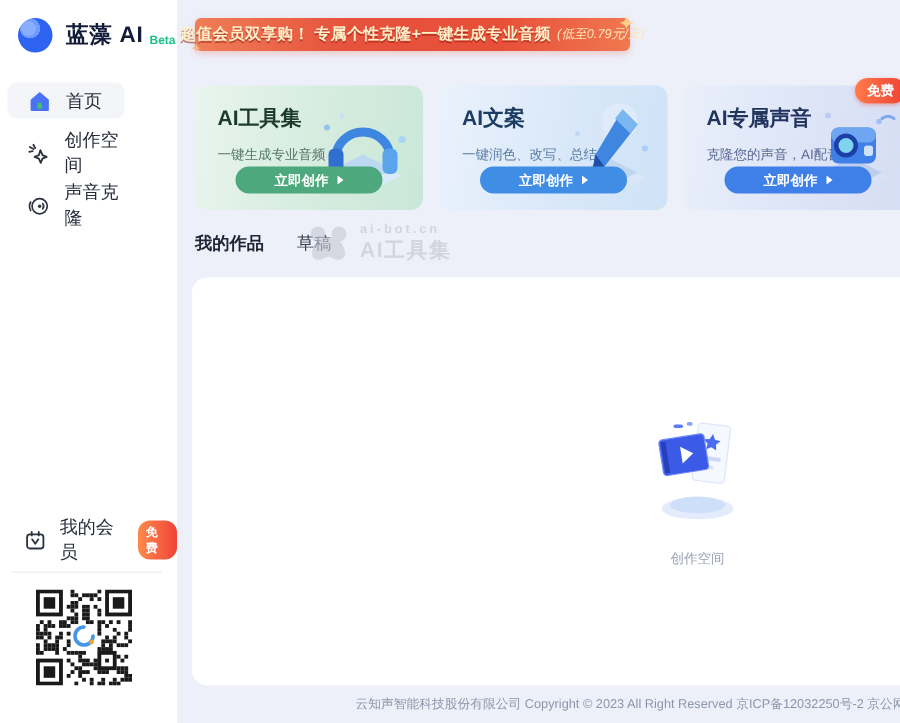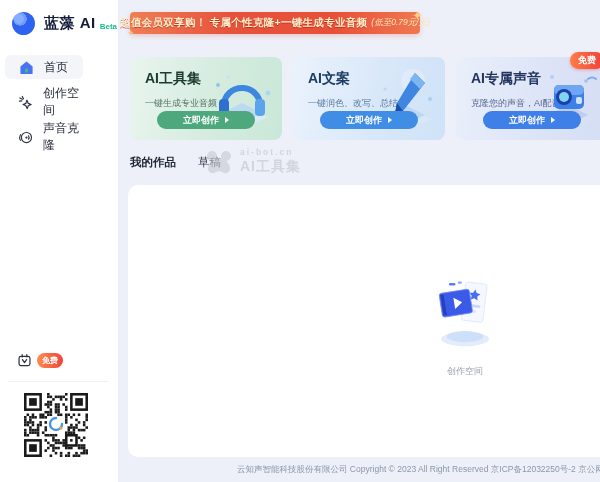--- a/index.html
+++ b/index.html
@@ -120,20 +120,21 @@
     </nav>
 
     <div class="member-row">
       <span class="nav-icon">
         <svg width="15" height="15" viewBox="0 0 16 16" fill="none" stroke="#2c3240" stroke-width="1.3" stroke-linecap="round">
             <rect x="2.2" y="3.5" width="11.6" height="10" rx="2"></rect>
             <path d="M5.5 1.8 v2.4 M10.5 1.8 v2.4"></path>
             <path d="M5.8 7 L8 10.2 L10.2 7" stroke-linejoin="round"></path>
           </svg>
       </span>
+      <span class="member-label">我的会员</span>
       <span class="free-pill">免费</span>
     </div>
     <div class="sidebar-divider"></div>
     <div class="qr-box" id="qr"><svg width="64" height="64" viewBox="0 0 64 64">
           <rect x="23.04" y="0" width="2.56" height="2.56" fill="#1a1a1a"></rect>
           <rect x="40.96" y="0" width="2.56" height="2.56" fill="#1a1a1a"></rect>
           <rect x="23.04" y="2.56" width="2.56" height="2.56" fill="#1a1a1a"></rect>
           <rect x="25.6" y="2.56" width="2.56" height="2.56" fill="#1a1a1a"></rect>
           <rect x="30.72" y="2.56" width="2.56" height="2.56" fill="#1a1a1a"></rect>
           <rect x="33.28" y="2.56" width="2.56" height="2.56" fill="#1a1a1a"></rect>

